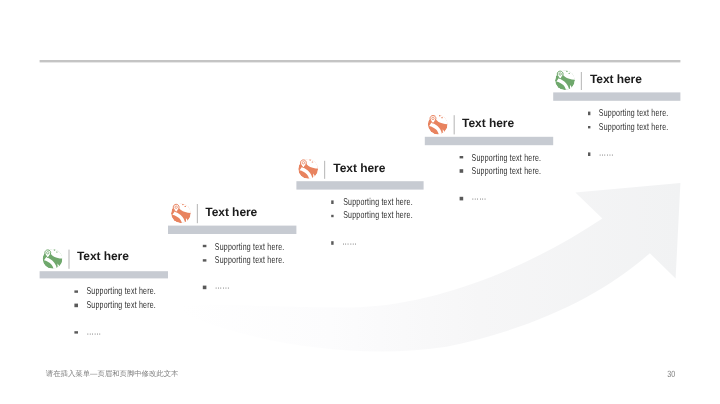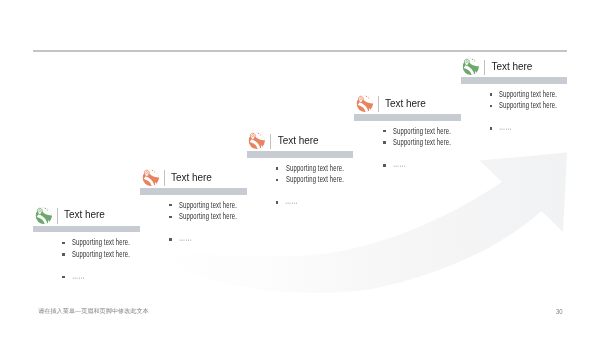--- a/index.html
+++ b/index.html
@@ -4,21 +4,21 @@
 <style>
   html,body{margin:0;padding:0;}
   body{width:600px;height:337px;background:#ffffff;overflow:hidden;
        font-family:"Liberation Sans",sans-serif;}
   .slide{position:relative;width:600px;height:337px;background:#fff;overflow:hidden;}
   .topline{position:absolute;left:33px;top:49.9px;width:534.3px;height:1.7px;background:#c4c4c4;}
   .arrowsvg{position:absolute;left:0;top:0;width:600px;height:337px;}
   .block{position:absolute;width:210px;height:110px;}
   .icon{position:absolute;left:0px;top:0px;width:17.6px;height:17.6px;}
   .divider{position:absolute;left:22px;top:1.4px;width:0.85px;height:15.6px;background:#c0c0c0;}
-  .btitle{position:absolute;left:29.4px;top:3.7px;font-size:10px;font-weight:normal;color:#1c1c1c;
+  .btitle{position:absolute;left:29.4px;top:3.7px;font-size:10px;font-weight:bold;color:#1c1c1c;
           letter-spacing:-0.05px;white-space:nowrap;line-height:10px;
           transform:translateZ(0);transform-origin:left top;}
   .gbar{position:absolute;left:-1.5px;top:19px;width:106.5px;height:6.5px;background:#c7cbd2;}
   .bullets{position:absolute;left:28.5px;top:30.1px;}
   .brow{position:relative;height:11.45px;}
   .bdot{position:absolute;left:0;top:0;width:4px;height:11.45px;}
   .bdot i{position:absolute;left:-0.9px;top:4.9px;width:2.4px;height:2.4px;background:#5a5a5a;font-style:normal;}
   .btext{position:absolute;left:8.7px;top:1.5px;font-size:8.3px;color:#2b2b2b;line-height:8.3px;
          letter-spacing:0.25px;white-space:nowrap;
          transform:scaleX(0.705) translateZ(0);transform-origin:left top;}

